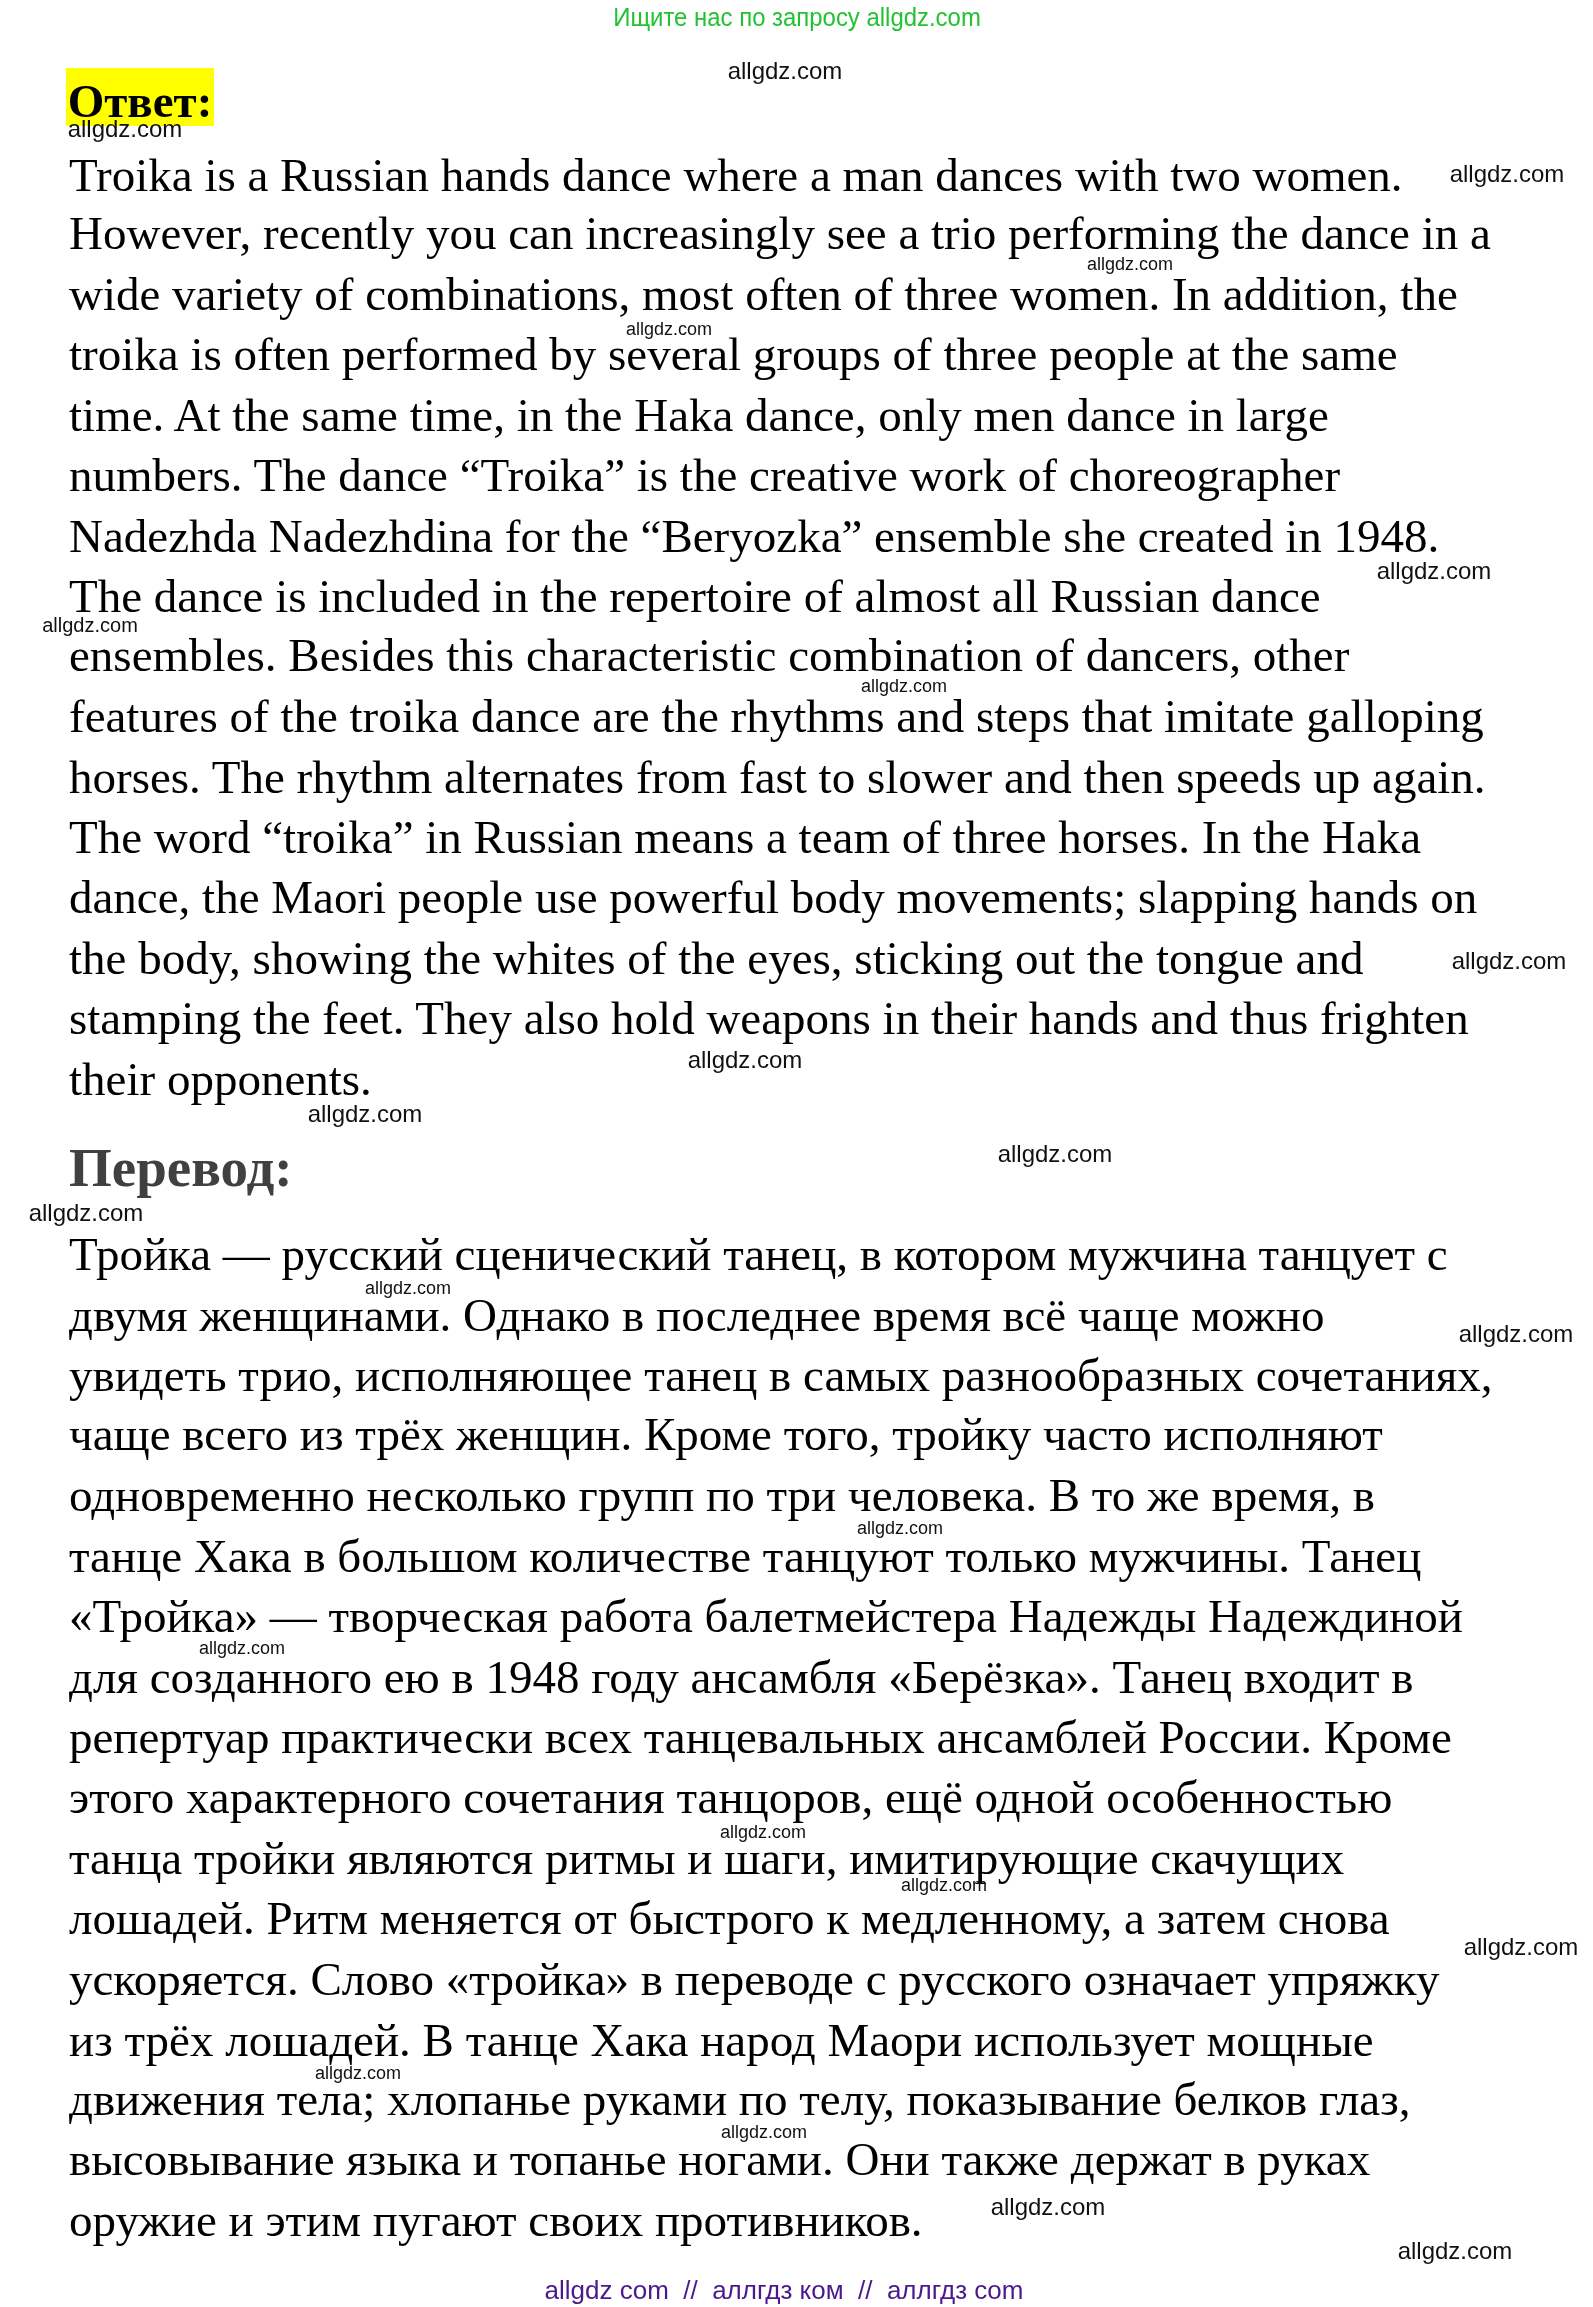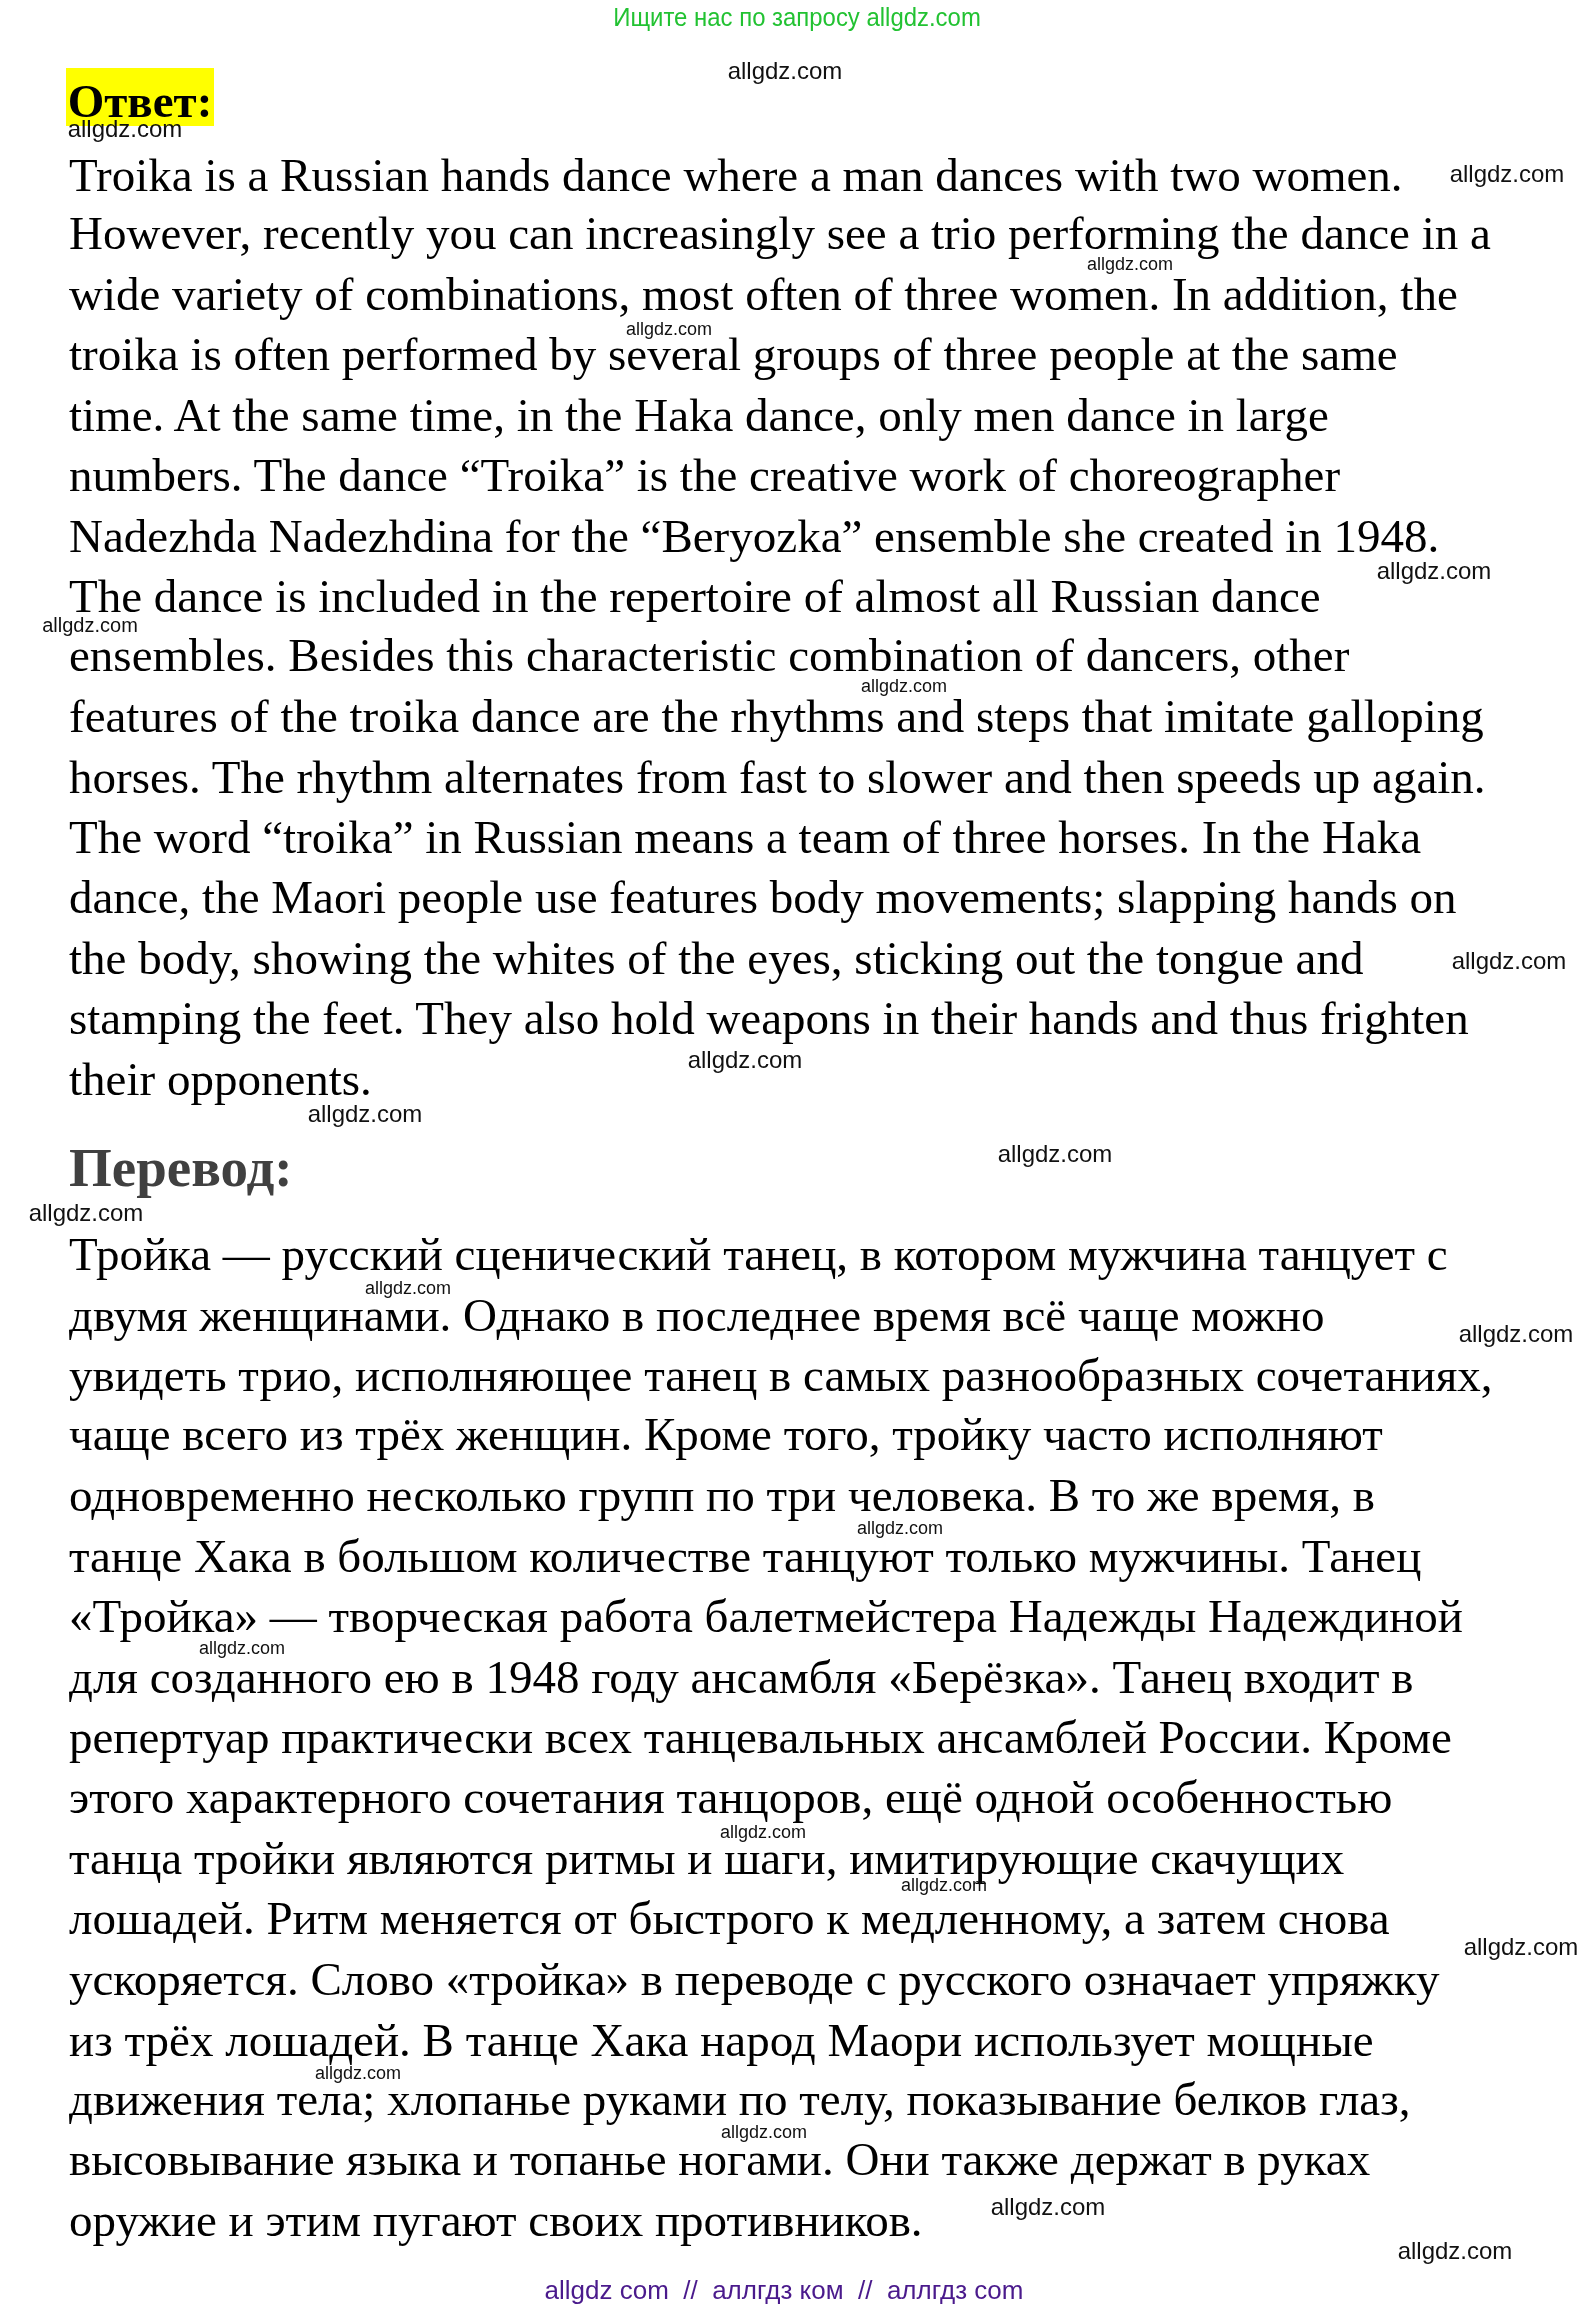--- a/index.html
+++ b/index.html
@@ -49,21 +49,21 @@
   <div class="line" style="top:264px">wide variety of combinations, most often of three women. In addition, the</div>
   <div class="line" style="top:324px">troika is often performed by several groups of three people at the same</div>
   <div class="line" style="top:385px">time. At the same time, in the Haka dance, only men dance in large</div>
   <div class="line" style="top:445px">numbers. The dance “Troika” is the creative work of choreographer</div>
   <div class="line" style="top:506px">Nadezhda Nadezhdina for the “Beryozka” ensemble she created in 1948.</div>
   <div class="line" style="top:566px">The dance is included in the repertoire of almost all Russian dance</div>
   <div class="line" style="top:625px">ensembles. Besides this characteristic combination of dancers, other</div>
   <div class="line" style="top:686px">features of the troika dance are the rhythms and steps that imitate galloping</div>
   <div class="line" style="top:747px">horses. The rhythm alternates from fast to slower and then speeds up again.</div>
   <div class="line" style="top:807px">The word “troika” in Russian means a team of three horses. In the Haka</div>
-  <div class="line" style="top:867px">dance, the Maori people use features body movements; slapping hands on</div>
+  <div class="line" style="top:867px">dance, the Maori people use powerful body movements; slapping hands on</div>
   <div class="line" style="top:928px">the body, showing the whites of the eyes, sticking out the tongue and</div>
   <div class="line" style="top:988px">stamping the feet. They also hold weapons in their hands and thus frighten</div>
   <div class="line" style="top:1049px">their opponents.</div>
 </div>
 
 <div class="heading-plain">Перевод:</div>
 
 <div>
   <div class="line" style="top:1224px">Тройка — русский сценический танец, в котором мужчина танцует с</div>
   <div class="line" style="top:1285px">двумя женщинами. Однако в последнее время всё чаще можно</div>

